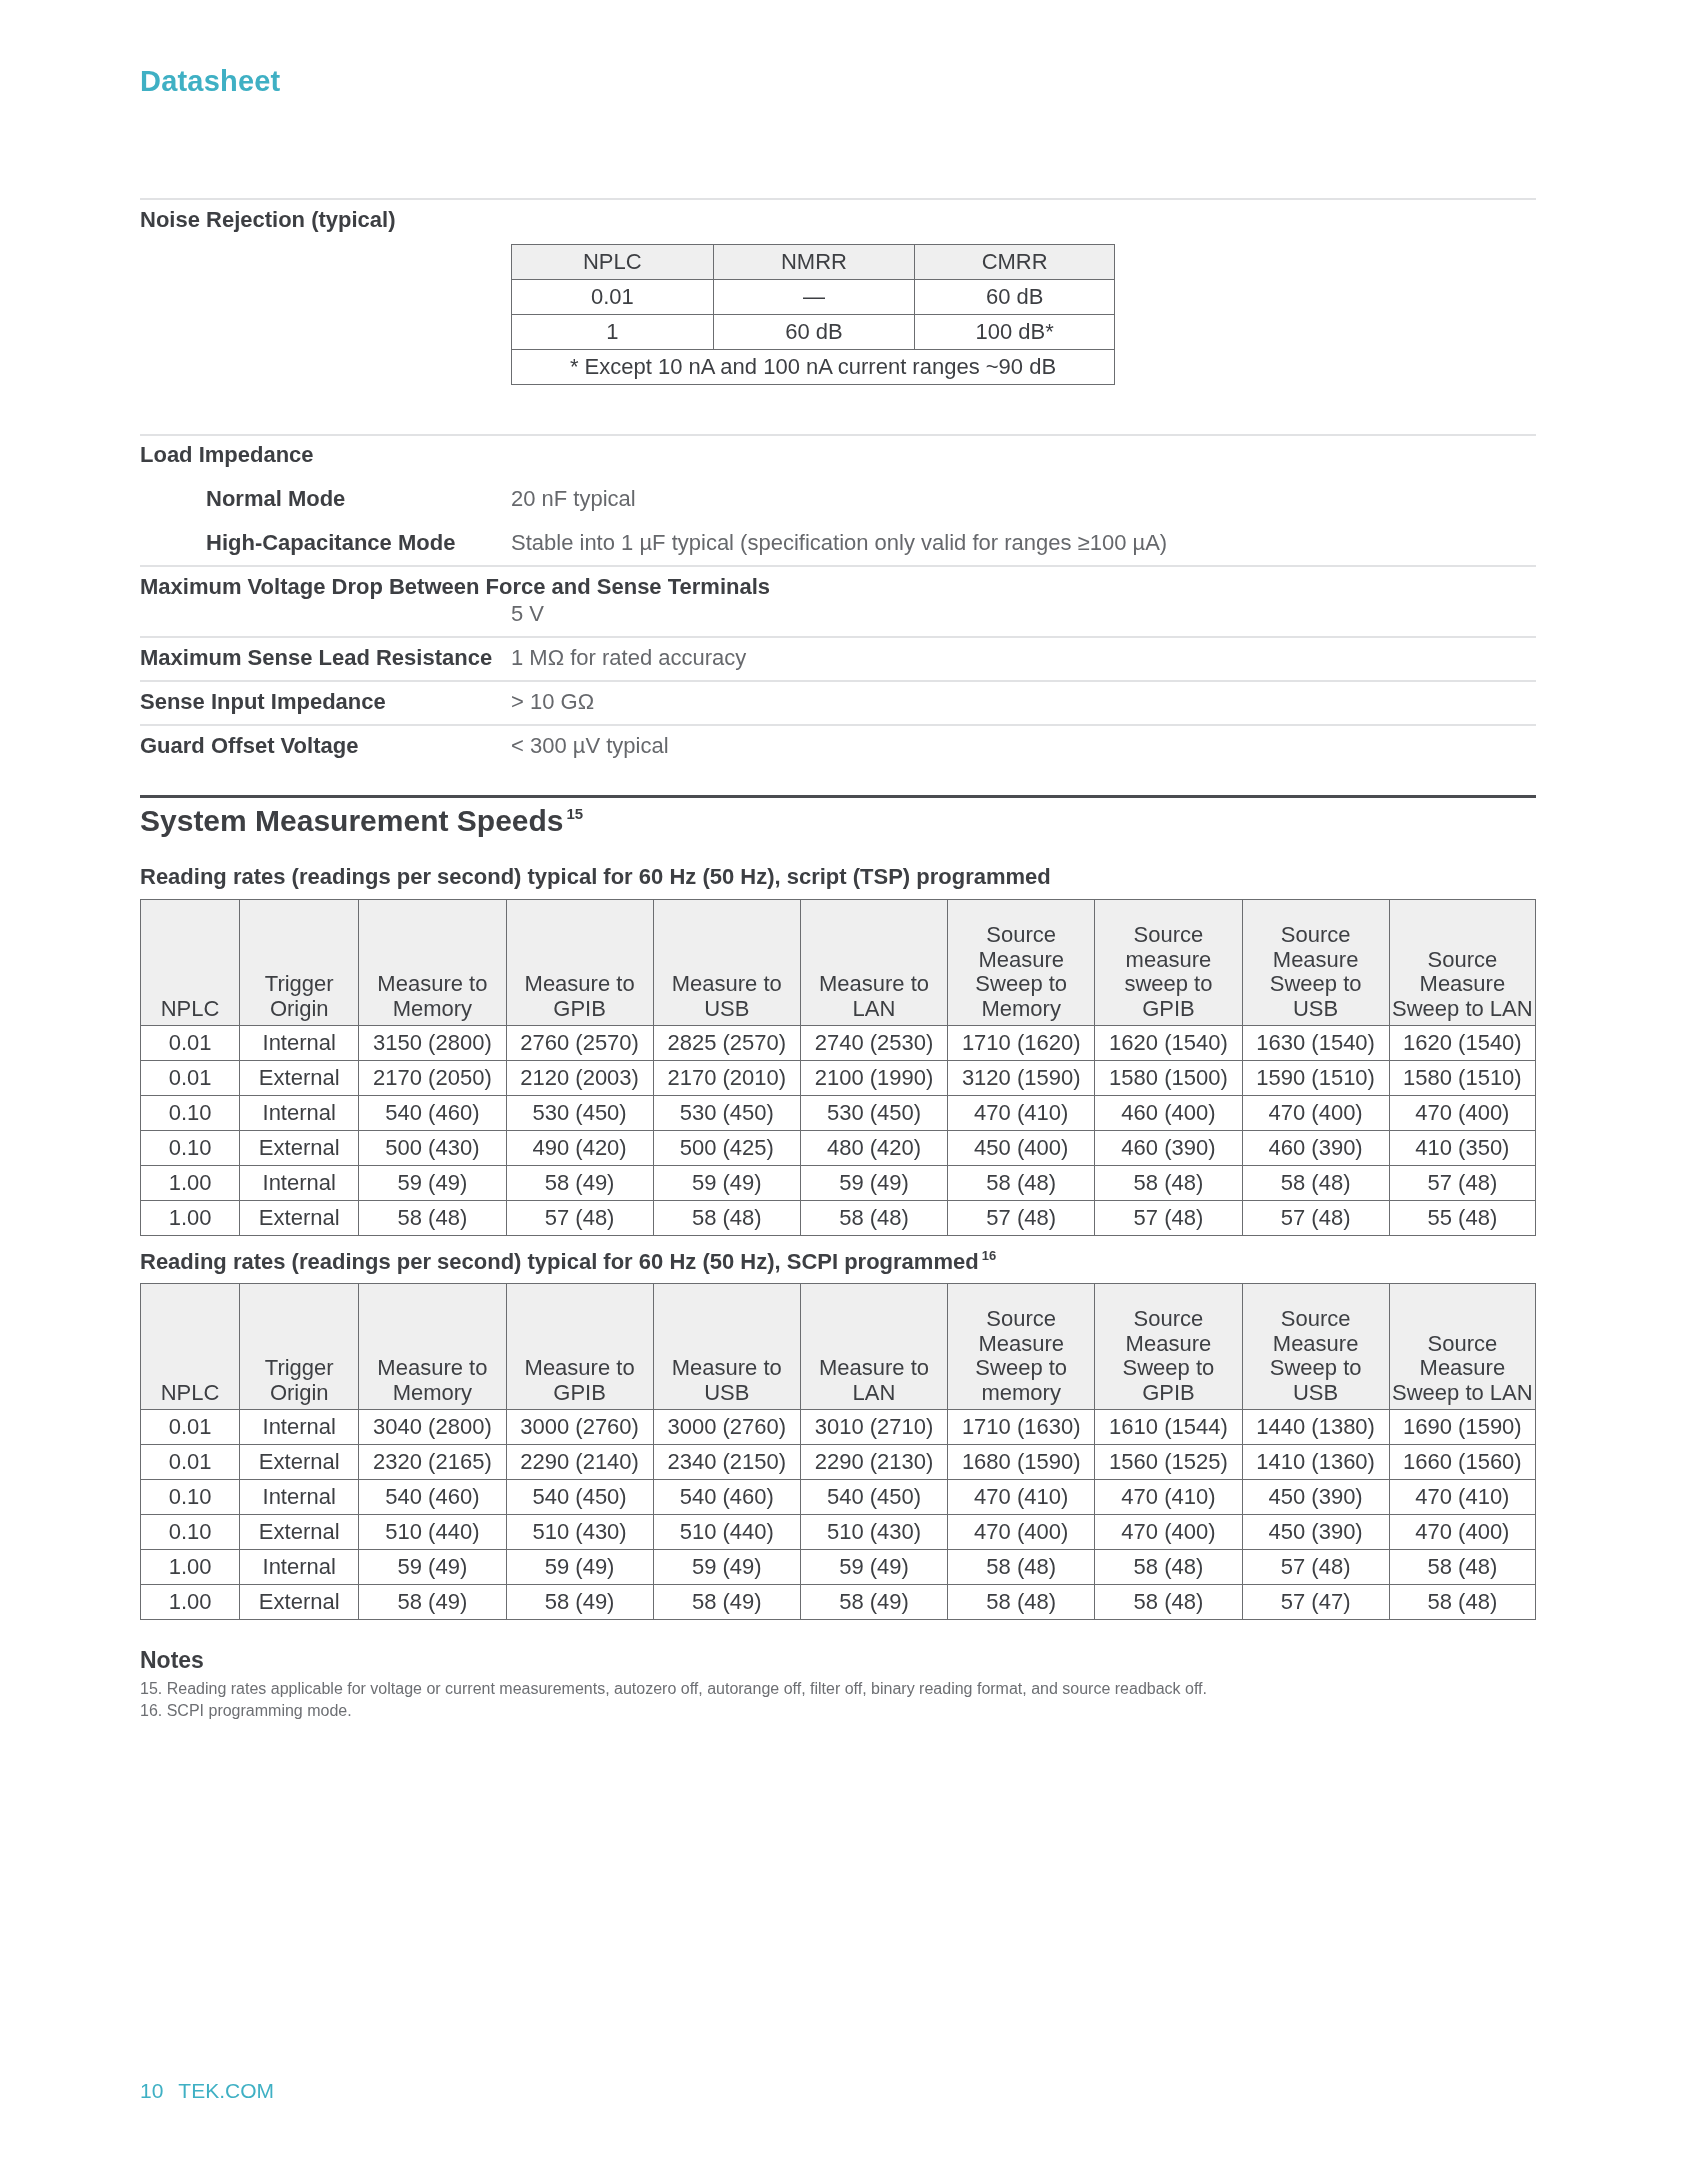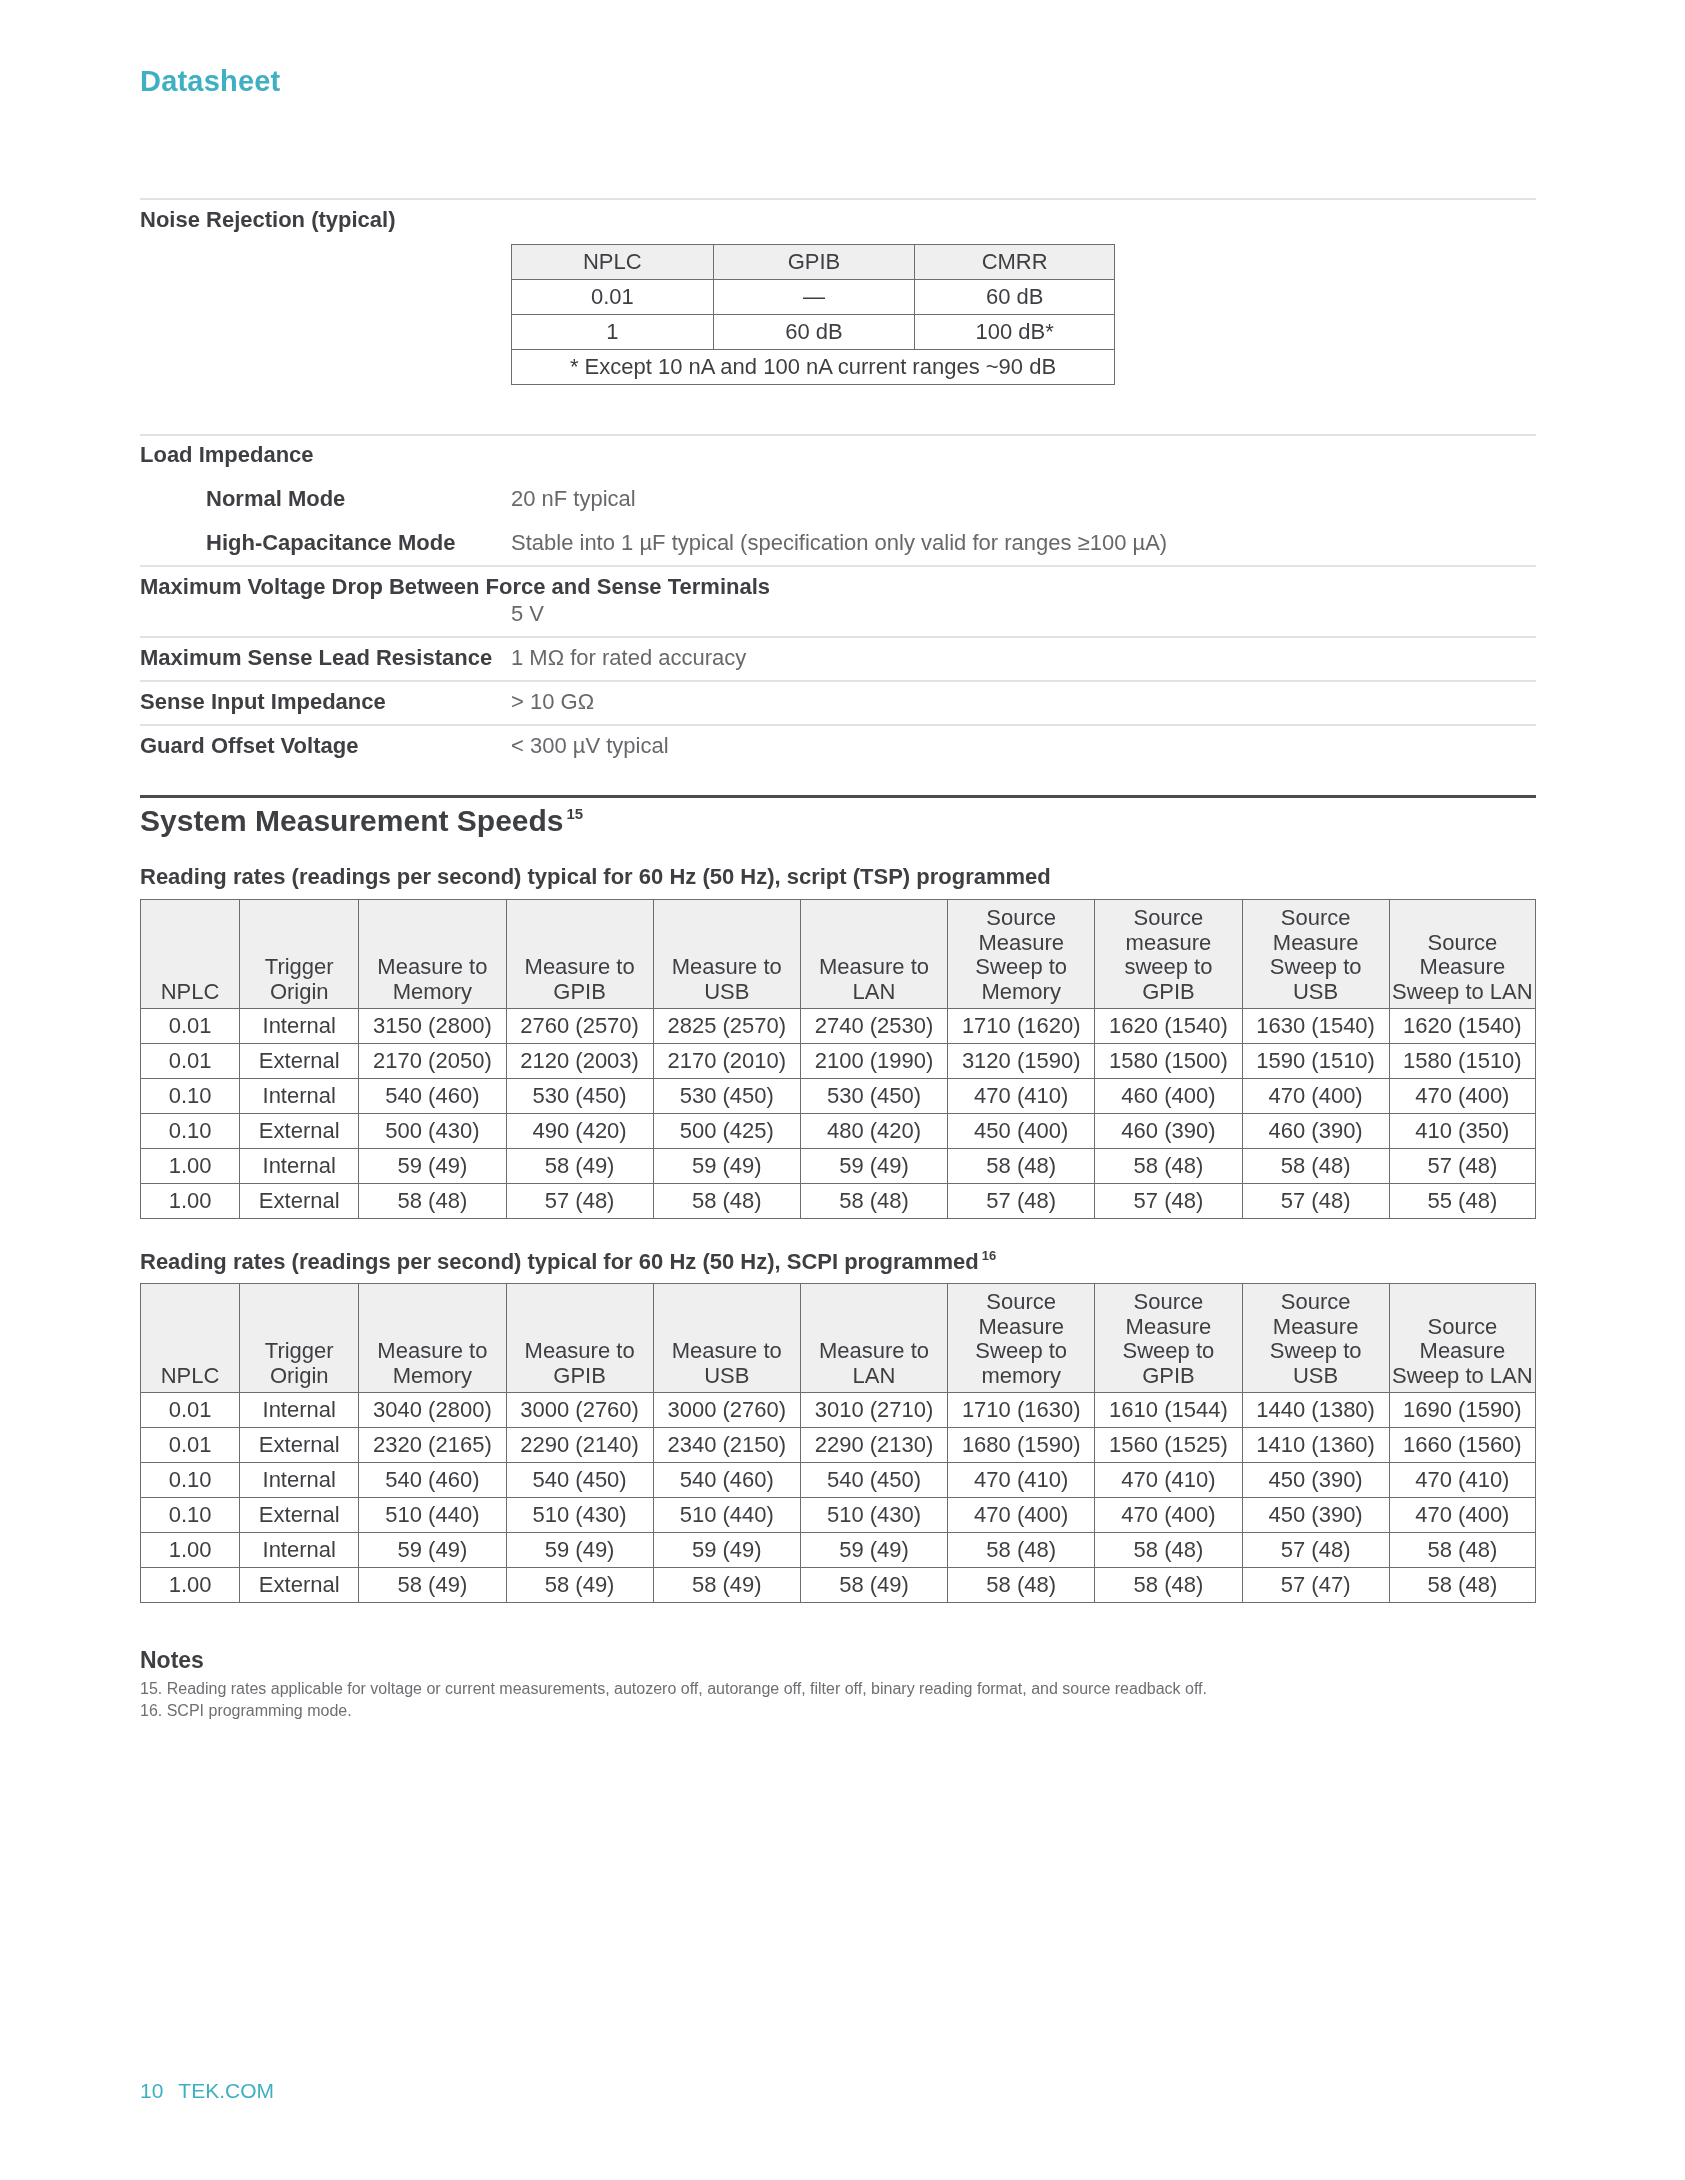--- a/index.html
+++ b/index.html
@@ -47,21 +47,21 @@
     .rate-table {
       position: absolute; left: 140px; width: 1396px;
       border-collapse: collapse; font-size: 22px; color: #3d3f43; table-layout: fixed;
     }
     .rate-table th, .rate-table td {
       border: 1.8px solid #6b6d70; text-align: center; padding: 0 1.8px;
       white-space: nowrap;
     }
     .rate-table th {
       background: #efefef; font-weight: normal; vertical-align: bottom;
-      line-height: 24.6px; padding-bottom: 3.5px; height: 109px;
+      line-height: 24.6px; padding-bottom: 3.5px; height: 126px;
       white-space: normal;
     }
     .rate-table td { height: 35px; }
 
     .notes-title { position: absolute; left: 140px; top: 1647px; font-size: 23px; font-weight: bold; color: #3d3f43; }
     .note { position: absolute; left: 140px; font-size: 16px; color: #6d6f73; white-space: nowrap; }
 
     .footer { position: absolute; left: 140px; top: 2079px; font-size: 21px; color: #3fb0c4; white-space: nowrap; }
     .footer .page-num { font-weight: normal; margin-right: 15px; }
   </style>
@@ -70,21 +70,21 @@
 
 <div class="header-title">Datasheet</div>
 
 <div class="rule-light" style="top:198px;"></div>
 <div class="label" style="left:140px; top:207px;">Noise Rejection (typical)</div>
 
 <table class="nr-table">
   <thead>
     <tr>
       <th style="width:202px;">NPLC</th>
-      <th style="width:202px;">GPIB</th>
+      <th style="width:202px;">NMRR</th>
       <th style="width:200px;">CMRR</th>
     </tr>
   </thead>
   <tbody>
     <tr>
       <td>0.01</td>
       <td>—</td>
       <td>60 dB</td>
     </tr>
     <tr>

